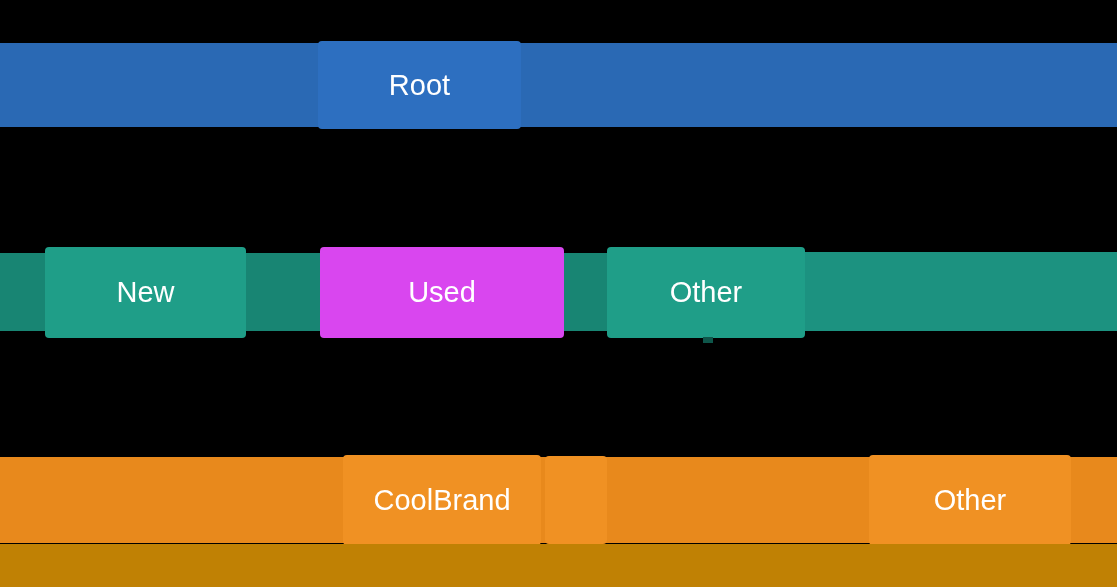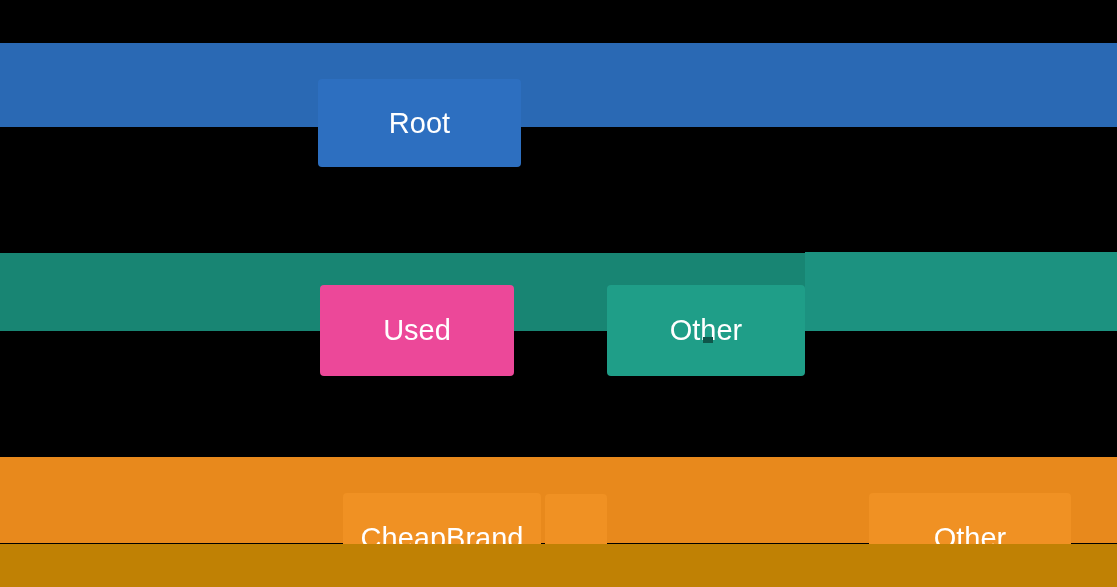--- a/index.html
+++ b/index.html
@@ -20,21 +20,20 @@
   }
   .region {
     position: absolute;
   }
   .tile {
     position: absolute;
     border-radius: 4px;
     display: flex;
     align-items: center;
     justify-content: center;
-    margin-top: 38px;
   }
   .stub {
     position: absolute;
   }
   .tile-label {
     color: #ffffff;
     font-size: 29px;
     line-height: 1;
     white-space: nowrap;
     letter-spacing: 0px;
@@ -43,29 +42,32 @@
 </head>
 <body>
 
 <div id="canvas" style="width: 1117px; height: 587px; background: rgb(0, 0, 0);">
     <div class="level-bar" style="left: 0px; top: 43px; width: 1117px; height: 84px; background: rgb(42, 105, 180);"></div>
     <div class="tile" style="left: 318px; top: 41px; width: 203px; height: 88px; background: rgb(45, 111, 192);">
       <span class="tile-label">Root</span>
     </div>
     <div class="level-bar" style="left: 0px; top: 253px; width: 1117px; height: 78px; background: rgb(24, 133, 115);"></div>
     <div class="region" style="left: 805px; top: 252px; width: 312px; height: 79px; background: rgb(28, 146, 128);"></div>
-    <div class="tile" style="left: 320px; top: 247px; width: 194px; height: 91px; background: #ec4899;">
+    <div class="tile" style="left: 45px; top: 247px; width: 201px; height: 91px; background: rgb(31, 158, 136);">
+      <span class="tile-label">New</span>
+    </div>
+    <div class="tile" style="left: 320px; top: 247px; width: 244px; height: 91px; background: #d946ef;">
       <span class="tile-label">Used</span>
     </div>
     <div class="tile" style="left: 607px; top: 247px; width: 198px; height: 91px; background: rgb(31, 158, 136);">
       <span class="tile-label">Other</span>
     </div>
     <div class="stub" style="left: 703px; top: 337px; width: 10px; height: 6px; background: rgb(14, 86, 74);"></div>
     <div class="level-bar" style="left: 0px; top: 457px; width: 1117px; height: 86px; background: rgb(232, 137, 28);"></div>
     <div class="tile" style="left: 343px; top: 455px; width: 198px; height: 90px; background: rgb(240, 145, 35);">
-      <span class="tile-label">CheapBrand</span>
+      <span class="tile-label">CoolBrand</span>
     </div>
     <div class="tile" style="left: 545px; top: 456px; width: 62px; height: 88px; background: rgb(240, 145, 35);"></div>
     <div class="tile" style="left: 869px; top: 455px; width: 202px; height: 90px; background: rgb(240, 145, 35);">
       <span class="tile-label">Other</span>
     </div>
     <div class="level-bar" style="left: 0px; top: 544px; width: 1117px; height: 43px; background: rgb(192, 129, 4);"></div>
   </div>
 
 </body></html>

